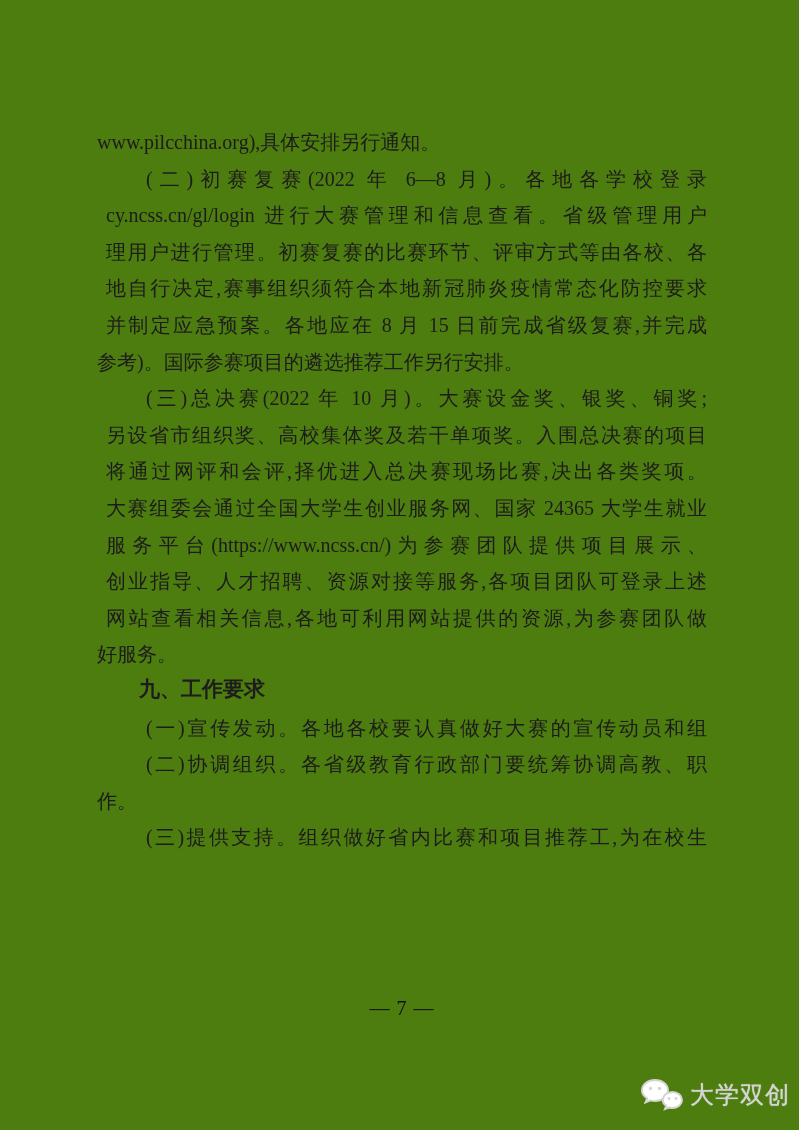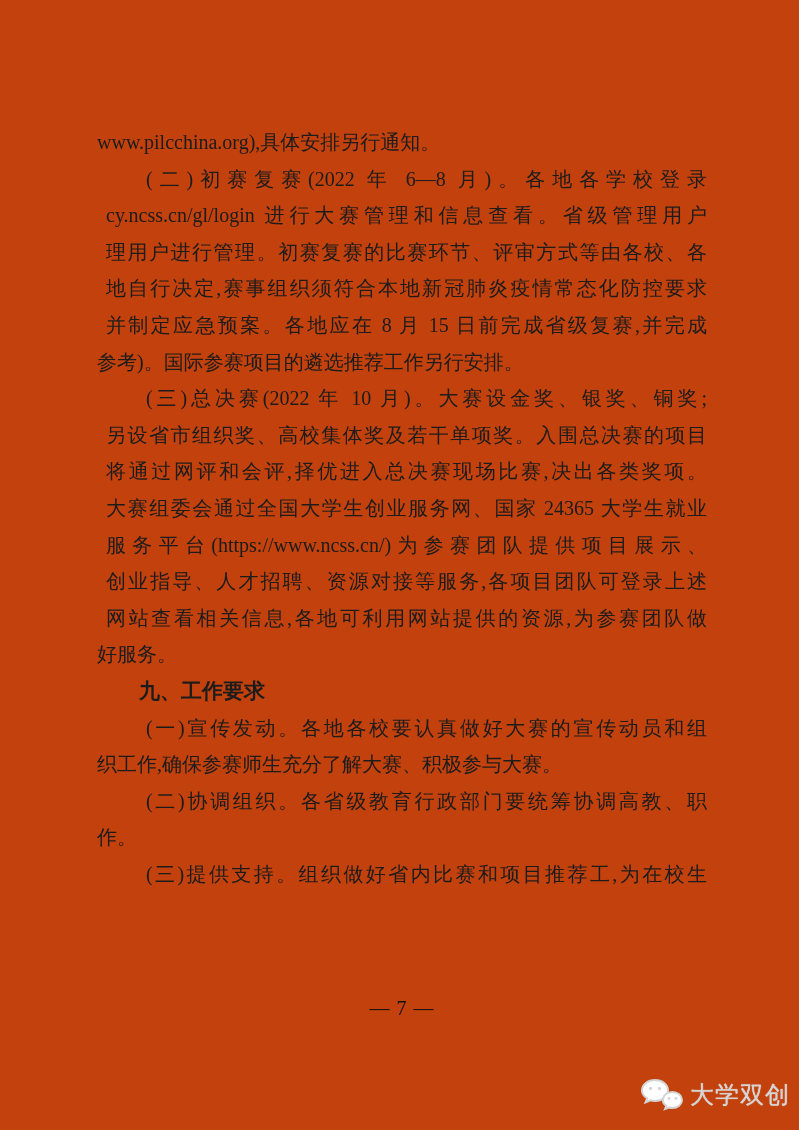--- a/index.html
+++ b/index.html
@@ -1,20 +1,20 @@
 <!DOCTYPE html>
 <html><head>
 <meta charset="utf-8">
 <style>
   html, body { margin: 0; padding: 0; background: #ffffff; }
   .page {
     position: relative;
     width: 799px;
     height: 1130px;
-    background: #c2410c;
+    background: #4d7c0f;
     overflow: hidden;
     font-family: "Liberation Serif", "DejaVu Serif", serif;
     color: #1c1c1c;
   }
   .doc-body {
     position: absolute;
     left: 97px;
     top: 124px;
     width: 610px;
   }
@@ -27,21 +27,21 @@
   }
   .line.justify {
     text-align: justify;
     text-align-last: justify;
     margin-left: 9px;
   }
   .line.indent {
     text-indent: 2em;
   }
   .line.heading {
-    font-family: Liberation Sans, sans-serif;
+    font-family: Liberation Mono, monospace;
     font-weight: bold;
     font-size: 21px;
     text-align: left;
     text-align-last: left;
   }
   .page-number {
     position: absolute;
     top: 997px;
     left: 97px;
     width: 610px;
@@ -85,21 +85,20 @@
       <div class="line justify indent">(三)总决赛(2022 年 10 月)。大赛设金奖、银奖、铜奖;</div>
       <div class="line justify">另设省市组织奖、高校集体奖及若干单项奖。入围总决赛的项目</div>
       <div class="line justify">将通过网评和会评,择优进入总决赛现场比赛,决出各类奖项。</div>
       <div class="line justify">大赛组委会通过全国大学生创业服务网、国家 24365 大学生就业</div>
       <div class="line justify">服务平台(https://www.ncss.cn/)为参赛团队提供项目展示、</div>
       <div class="line justify">创业指导、人才招聘、资源对接等服务,各项目团队可登录上述</div>
       <div class="line justify">网站查看相关信息,各地可利用网站提供的资源,为参赛团队做</div>
       <div class="line left">好服务。</div>
       <div class="line heading indent">九、工作要求</div>
       <div class="line justify indent">(一)宣传发动。各地各校要认真做好大赛的宣传动员和组</div>
-      <div class="line left">织工作,确保参赛师生充分了解大赛、积极参与大赛。</div>
       <div class="line justify indent">(二)协调组织。各省级教育行政部门要统筹协调高教、职</div>
       <div class="line left">作。</div>
       <div class="line justify indent">(三)提供支持。组织做好省内比赛和项目推荐工,为在校生</div>
     </div>
 
   <div class="page-number">— 7 —</div>
 
   <div class="watermark">
     <svg class="wechat-icon" width="42" height="34" viewBox="0 0 42 34">
       <g fill="#ffffff" stroke="#d4d4d4" stroke-width="2">

